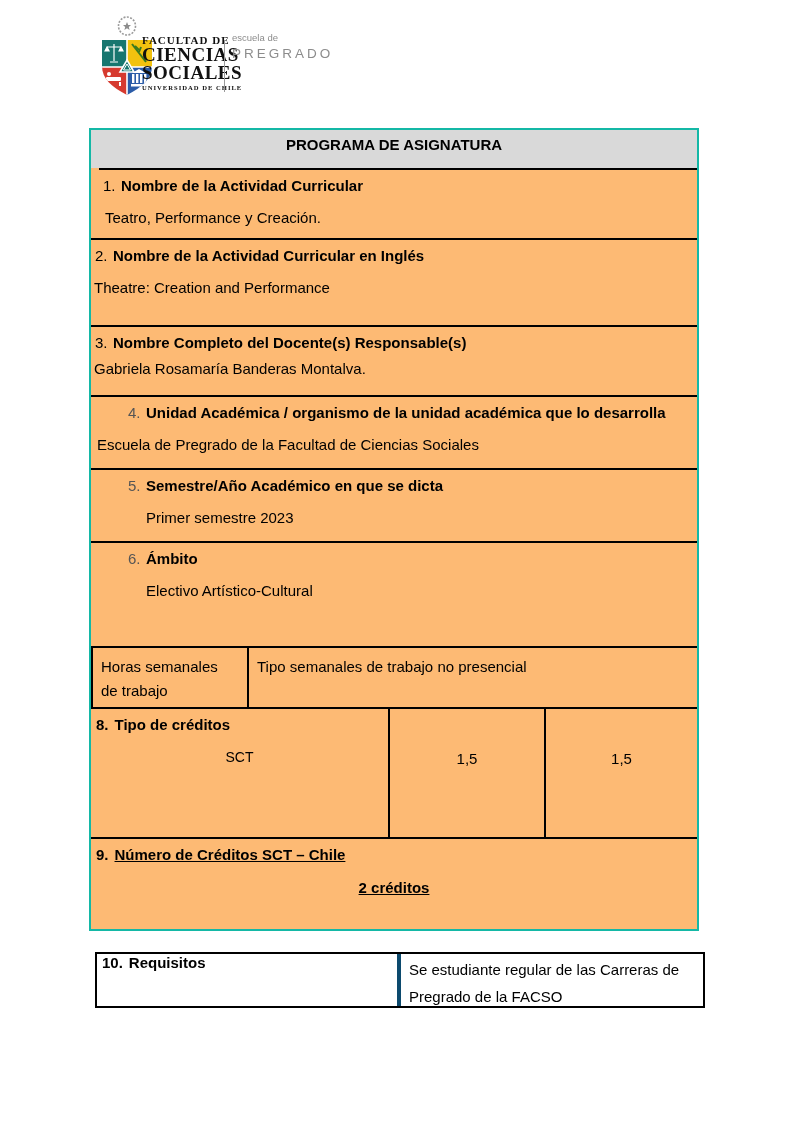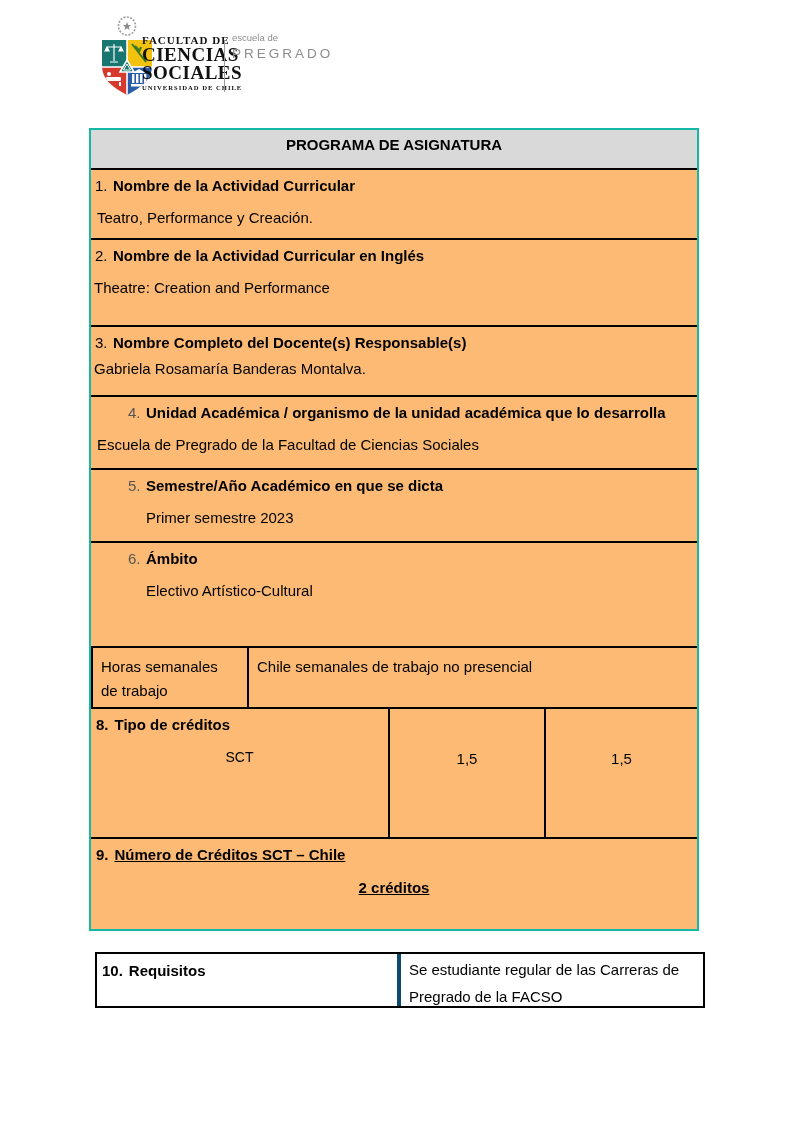--- a/index.html
+++ b/index.html
@@ -21,21 +21,21 @@
   .school-text { position:absolute; left:132px; top:16px; color:#8c8c8c; }
   .school-line1 { font-size:9.5px; }
   .school-line2 { font-size:13.5px; letter-spacing:3px; margin-top:3px; white-space:nowrap; }
 
   
   .tbl { position:absolute; left:89px; top:128px; width:610px; border:2px solid #14b8a6; background:#fdba74; }
   .row { border-top:2px solid #000; overflow:hidden; }
   .row:first-child { border-top:none; }
   .title-row { height:38px; background:#d9d9d9; text-align:center; padding-top:6px;
                font-weight:bold; font-size:15px; }
-  .r1 { height:70px; } .r2 { height:87px; } .r3 { height:70px; }
+  .r1 { height:70px;margin-left:8px; } .r2 { height:87px; } .r3 { height:70px; }
   .r4 { height:73px; } .r5 { height:73px; } .r6 { height:105px; }
   .r7 { height:61px; } .r8 { height:130px; } .r9 { height:92px;text-decoration:underline; }
 
   .label-line { font-weight:bold; font-size:15px; padding-top:7px; white-space:nowrap; }
   .num { display:inline-block; min-width:22px; font-weight:normal; padding-left:4px; }
   .indent .num { margin-left:33px; color:#555; }
   .value-line { font-size:15px; margin-top:15px; padding-left:6px; }
   .r3 .value-line { margin-top:9px; padding-left:3px; }
   .r2 .value-line { padding-left:3px; }
   .r5 .value-line, .r6 .value-line { padding-left:55px; }
@@ -50,21 +50,21 @@
   .sct-val { font-size:14px; text-align:center; margin-top:16px; }
   .credit-num { font-size:15px; text-align:center; padding-top:41px; }
   .r9 .label-line .num, .req-tbl .num { min-width:0; padding-left:0; margin-right:6px; font-weight:bold; color:#000; }
   .r9 .label-line { padding-left:5px; }
   .centered-bold { font-weight:bold; font-size:15px; text-align:center; margin-top:16px; }
 
   
   .req-tbl { position:absolute; left:95px; top:952px; width:610px; height:56px;
              border:2px solid #000; display:flex; }
   .req-c1 { width:300px; }
-  .req-c1 .label-line { padding-top:8px; padding-left:5px; }
+  .req-c1 .label-line { padding-top:0; padding-left:5px; }
   .req-c2 { flex:1; border-left:4px solid #0c4a6e; font-size:15px; padding:2px 4px 0 8px; line-height:27px; }
 </style>
 </head>
 <body>
 
 <header class="logo">
   <svg class="crest" viewBox="0 0 52 82" xmlns="http://www.w3.org/2000/svg">
 
     <ellipse cx="26" cy="10" rx="8.5" ry="9" fill="none" stroke="#9a9a9a" stroke-width="1.6" stroke-dasharray="2 1.4"></ellipse>
     <polygon points="26,6 27.2,9 30,9 27.8,11 28.6,14 26,12.2 23.4,14 24.2,11 22,9 24.8,9" fill="#8c8c8c"></polygon>
@@ -174,21 +174,21 @@
 
   <div class="row r6 indent">
     <div class="label-line">
       <span class="num">6.</span><span>Ámbito</span>
     </div>
     <div class="value-line">Electivo Artístico-Cultural</div>
   </div>
 
   <div class="row r7 cols">
     <div class="c2 hours-head">Horas semanales de trabajo presencial</div>
-    <div class="c3 hours-head">Chile semanales de trabajo no presencial</div>
+    <div class="c3 hours-head">Tipo semanales de trabajo no presencial</div>
   </div>
 
   <div class="row r8 cols">
     <div class="c1">
       <div class="label-line">
         <span class="num">8.</span><span>Tipo de créditos</span>
       </div>
       <div class="sct-val">SCT</div>
     </div>
     <div class="c2 credit-num">1,5</div>

